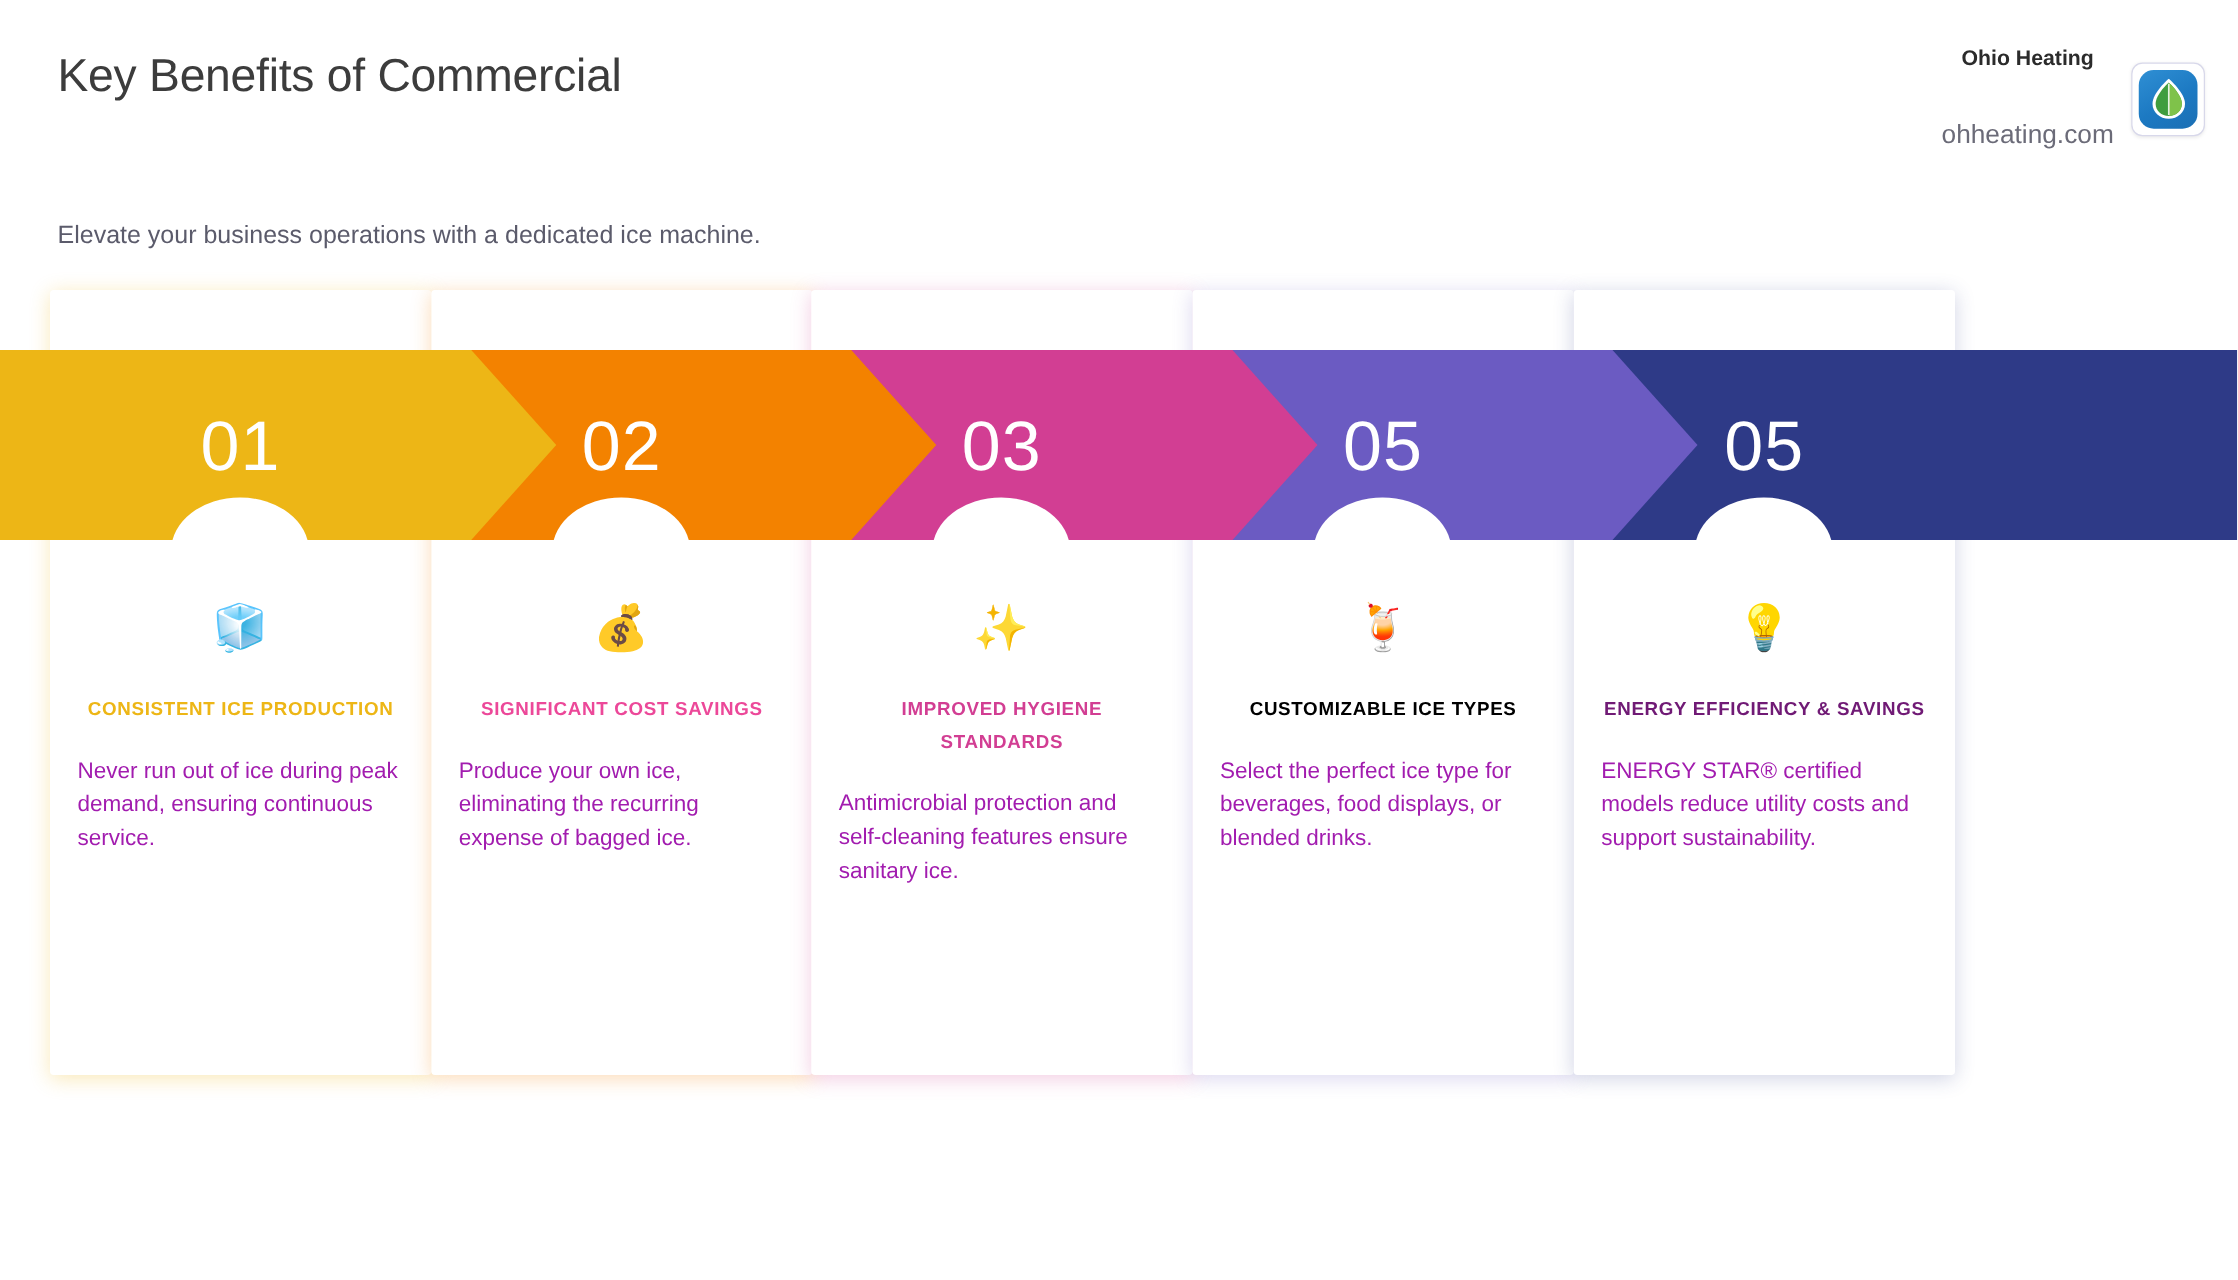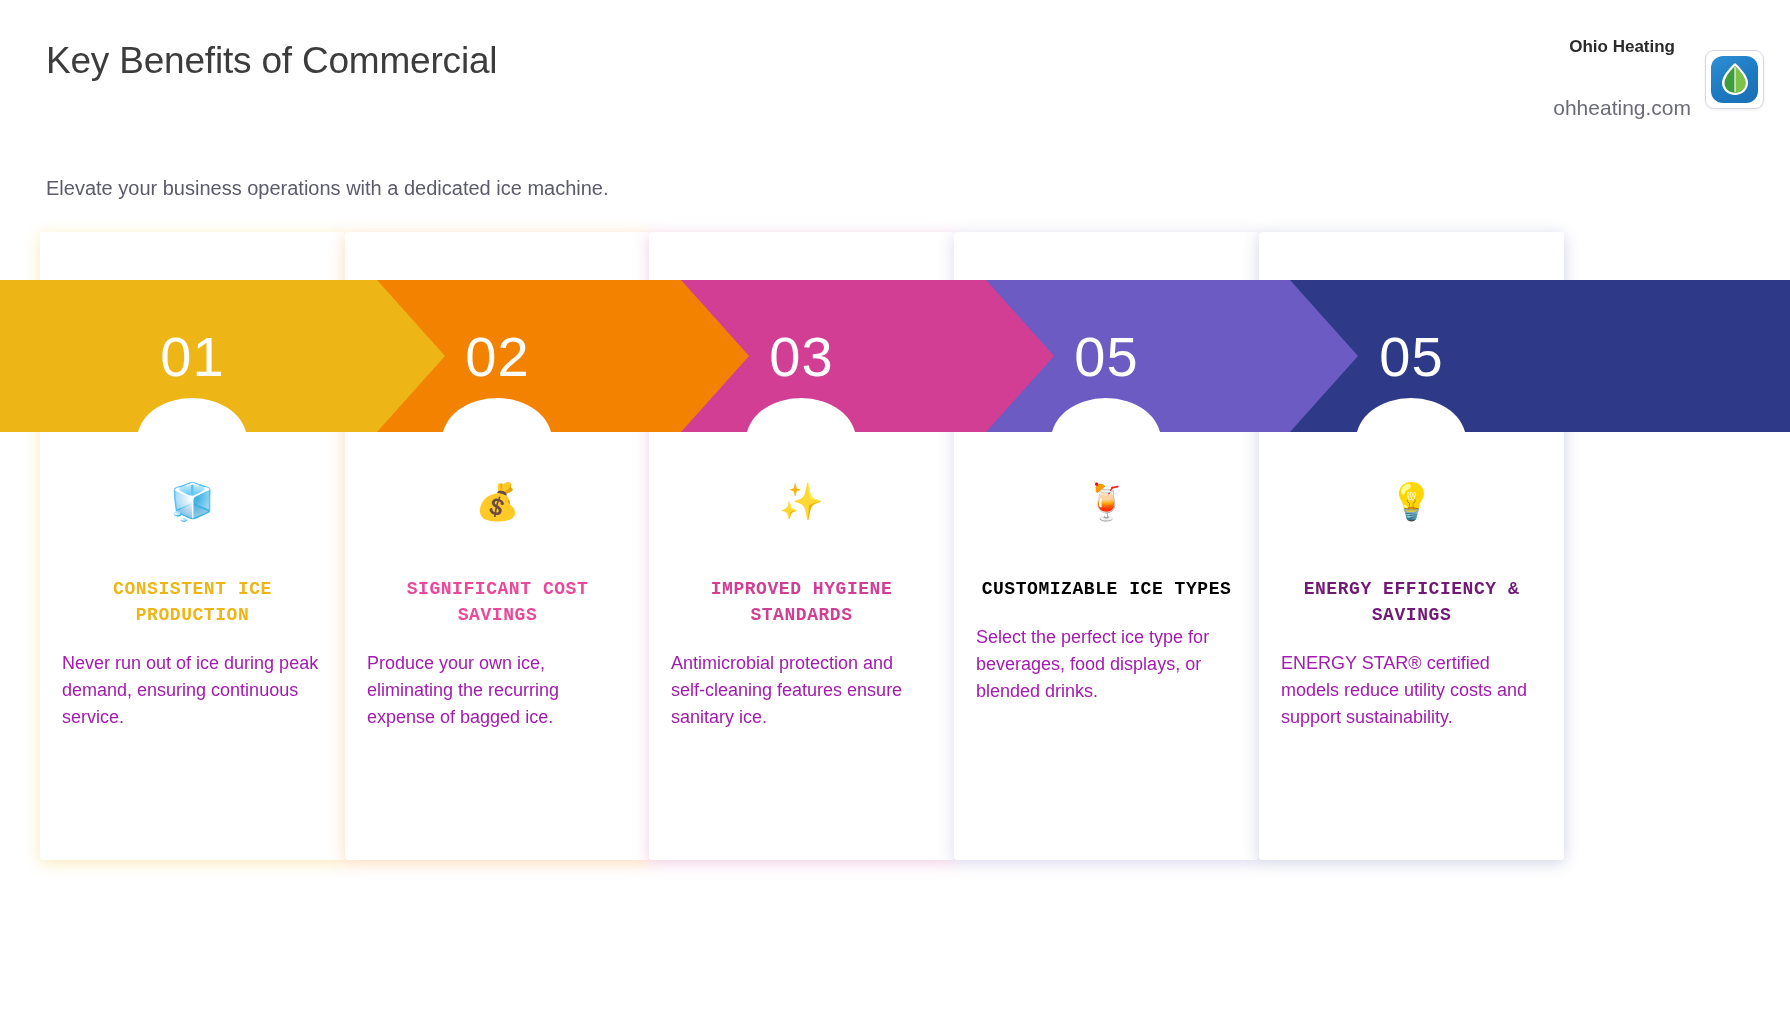--- a/index.html
+++ b/index.html
@@ -38,22 +38,22 @@
   .cards{position:absolute;left:0;top:232px;width:1790px;height:630px;}
   .card{
     position:absolute;top:0;width:305px;height:628px;background:#ffffff;
     border-radius:3px;
   }
   .card .body{
     position:absolute;left:0;right:0;top:248px;padding:0 22px;text-align:center;
   }
   .emoji{font-size:36px;line-height:44px;height:50px;}
   .card-title{
-    margin-top:46px;font-size:18px;font-weight:700;letter-spacing:.55px;
-    line-height:26px;text-transform:uppercase;font-family:Liberation Mono, monospace;
+    margin-top:25px;font-size:15px;font-weight:700;letter-spacing:.55px;
+    line-height:26px;text-transform:uppercase;
   }
   .card-text{
     margin-top:22px;font-size:18px;line-height:27px;color:#a21caf;
     text-align:left;font-weight:400;
   }
   
   .band-strip{position:absolute;left:0;top:280px;width:1790px;height:152px;}
   .band-svg{display:block;width:1790px;height:152px;}
   .band-num{
     position:absolute;top:0;height:152px;display:flex;align-items:center;

